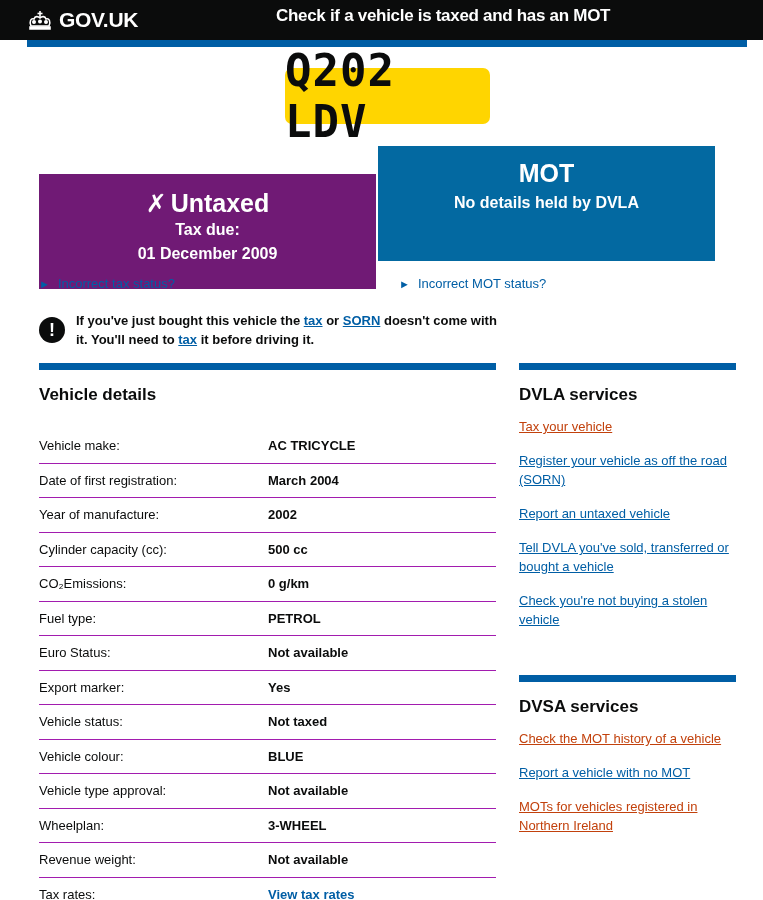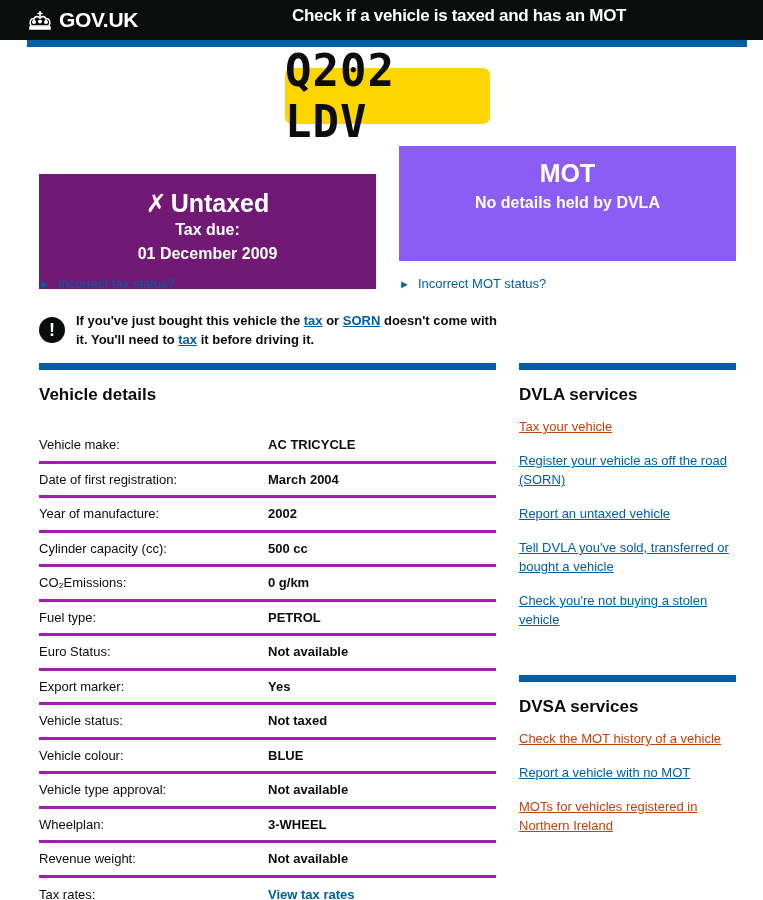--- a/index.html
+++ b/index.html
@@ -2,28 +2,28 @@
 <html><head>
   <meta charset="utf-8">
   <style>
     * { box-sizing: border-box; margin: 0; padding: 0; }
     html, body { width: 763px; height: 900px; overflow: hidden; background: #ffffff; }
     body { font-family: "Liberation Sans", sans-serif; color: #0b0c0c; position: relative; }
 
     .header { position: absolute; left: 0; top: 0; width: 763px; height: 40px; background: #0b0c0c; }
     .logo { position: absolute; left: 27px; top: 8px; display: flex; align-items: center; color: #fff; font-weight: bold; font-size: 21px; letter-spacing: -0.3px; }
     .logo svg { width: 26px; height: 22px; margin-right: 6px; }
-    .service-name { position: absolute; left: 292px; top: 6px; color: #fff; font-weight: bold; font-size: 17px; letter-spacing: -0.3px; }
+    .service-name { position: absolute; left: 276px; top: 6px; color: #fff; font-weight: bold; font-size: 17px; letter-spacing: -0.3px; }
     .header-bar { position: absolute; left: 27px; top: 40px; width: 720px; height: 7px; background: #005ea5; }
 
     .plate { position: absolute; left: 285px; top: 68px; width: 205px; height: 56px; background: #ffd500; border-radius: 7px; display: flex; align-items: center; justify-content: center; font-family: "DejaVu Sans Mono", monospace; font-weight: bold; font-size: 44px; letter-spacing: 1px; color: #0b0c0c; }
 
     .status-box { position: absolute; top: 146px; height: 115px; color: #fff; text-align: center; font-weight: bold; }
     .tax-box { left: 39px; width: 337px; background: #701a75; margin-top: 28px; }
-    .mot-box { left: 399px; width: 337px; background: #8b5cf6; }
+    .mot-box { left: 378px; width: 337px; background: #0369a1; }
     .status-title { font-size: 25px; margin-top: 14px; line-height: 30px; }
     .status-line { font-size: 16px; line-height: 24px; }
     .tax-box .status-line:first-of-type { margin-top: 3px; }
     .mot-box .status-title { margin-top: 12px; }
     .mot-box .status-line { margin-top: 3px; }
     .cross-icon { display: inline-block; margin-right: 4px; font-weight: normal; }
 
     .incorrect { position: absolute; top: 276px; font-size: 13px; display: flex; align-items: center; }
     .incorrect .arrow { color: #005ea5; font-size: 11px; margin-right: 8px; }
     .incorrect a { color: #005ea5; }
@@ -31,21 +31,21 @@
     .inc-mot { left: 399px; }
 
     .warning { position: absolute; left: 39px; top: 311px; width: 460px; display: flex; }
     .warn-icon { width: 26px; height: 26px; border-radius: 50%; background: #0b0c0c; color: #fff; font-weight: bold; font-size: 18px; display: flex; align-items: center; justify-content: center; flex-shrink: 0; margin-top: 6px; margin-right: 11px; }
     .warn-text { font-weight: bold; font-size: 13px; line-height: 19px; }
     .warn-text a { color: #005ea5; text-decoration: underline; }
 
     .vehicle { position: absolute; left: 39px; top: 363px; width: 457px; }
     .blue-bar { height: 7px; background: #005ea5; }
     .section-title { font-weight: bold; font-size: 17px; margin-top: 15px; margin-bottom: 24px; }
-    .detail-row { display: flex; height: 34.5px; align-items: center; border-bottom: 3px solid #a21caf; font-size: 13px; }
+    .detail-row { display: flex; height: 34.5px; align-items: center; border-bottom: 1px solid #a21caf; font-size: 13px; }
     .detail-row:last-child { border-bottom: 1px solid #f0f0f0; }
     .detail-label { width: 229px; }
     .detail-value { font-weight: bold; }
     .detail-value a { color: #005ea5; text-decoration: underline; }
 
     .services { position: absolute; left: 519px; width: 217px; }
     .dvla { top: 363px; }
     .dvsa { top: 675px; }
     .services .section-title { margin-bottom: 12px; }
     .service-link { display: block; font-size: 13px; line-height: 19px; margin-bottom: 15px; text-decoration: underline; }

